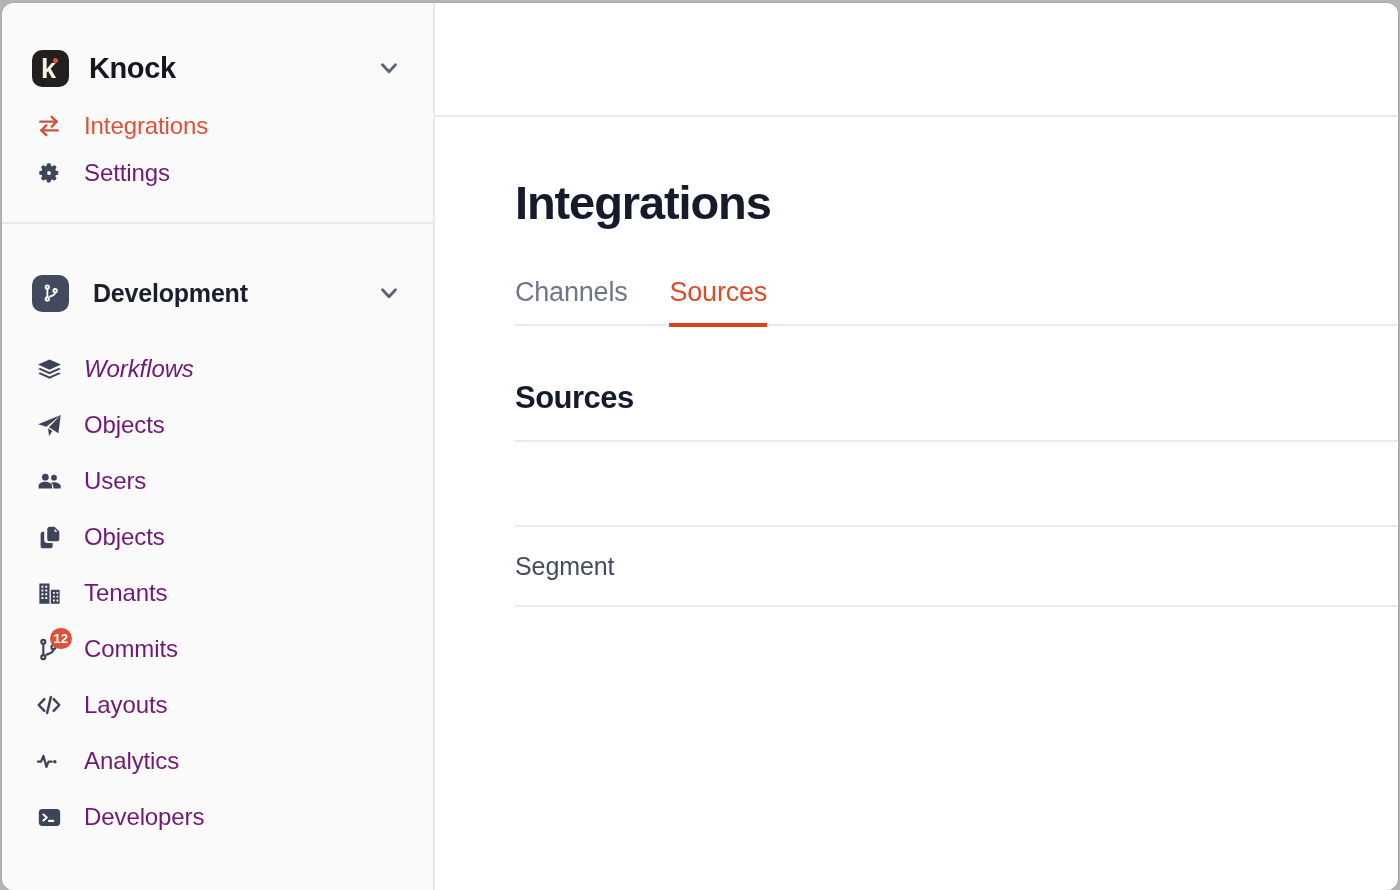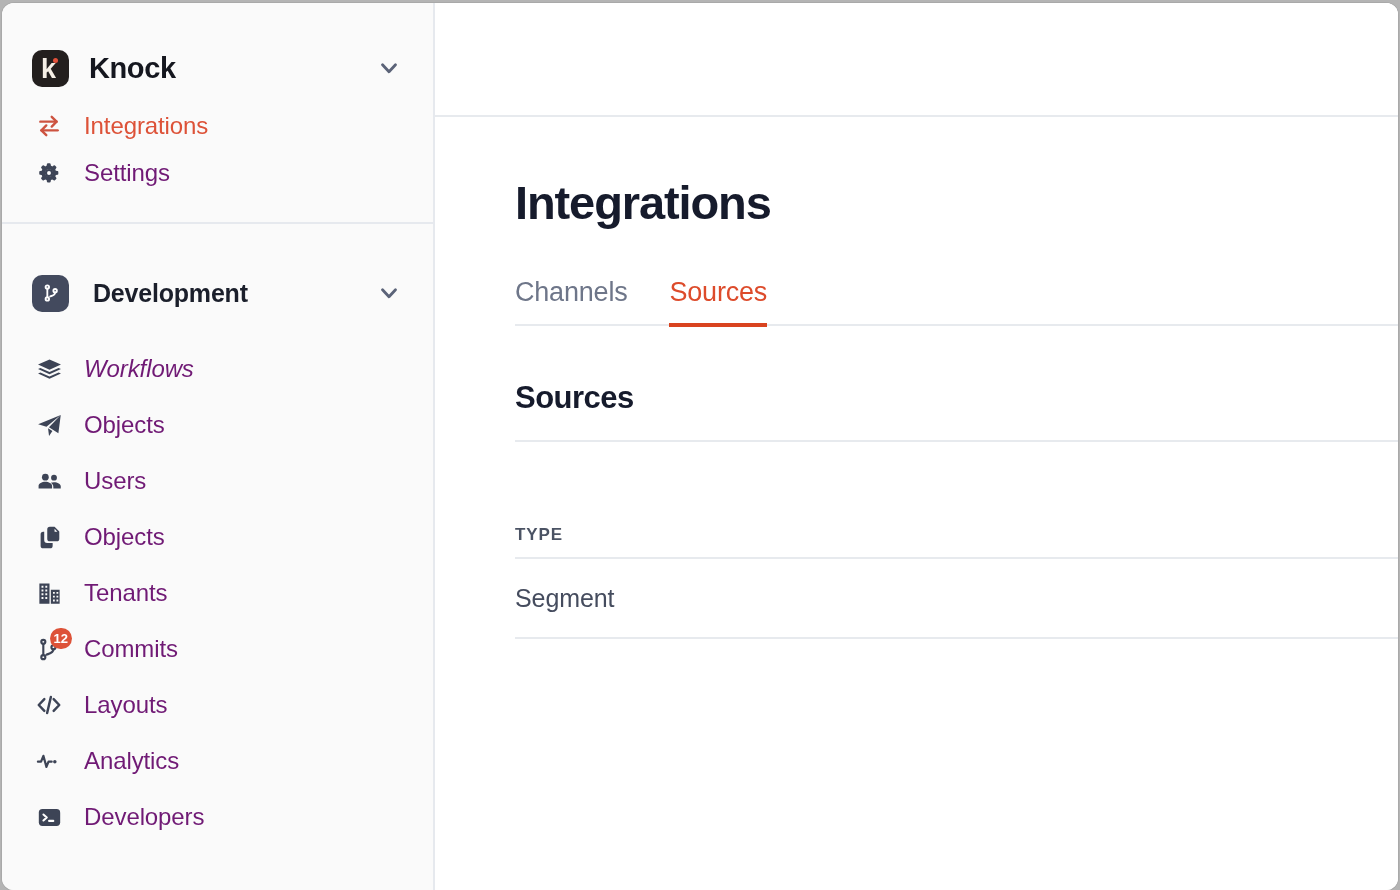--- a/index.html
+++ b/index.html
@@ -440,23 +440,20 @@
 
       <div class="tabbar">
         <div class="tab">Channels</div>
         <div class="tab active">Sources</div>
       </div>
 
       <h2 class="section-title">Sources</h2>
       <div class="section-rule"></div>
 
       <div class="srctable">
-        <div class="th-row">
-          <div class="th">TYPE</div>
-        </div>
         <div class="table-rule"></div>
         <div class="tr">
           <div class="td">Segment</div>
         </div>
         <div class="table-rule"></div>
       </div>
 
     </div>
   </section>
 

